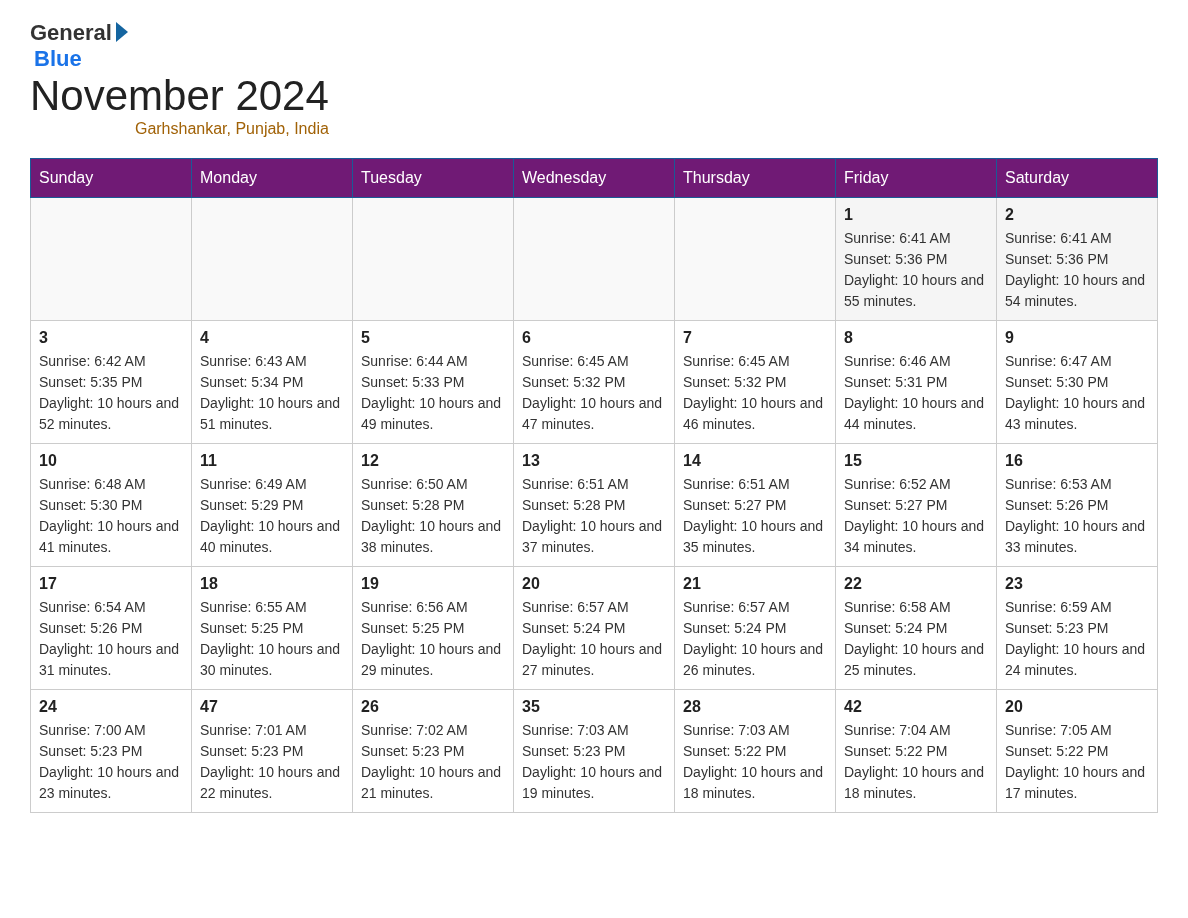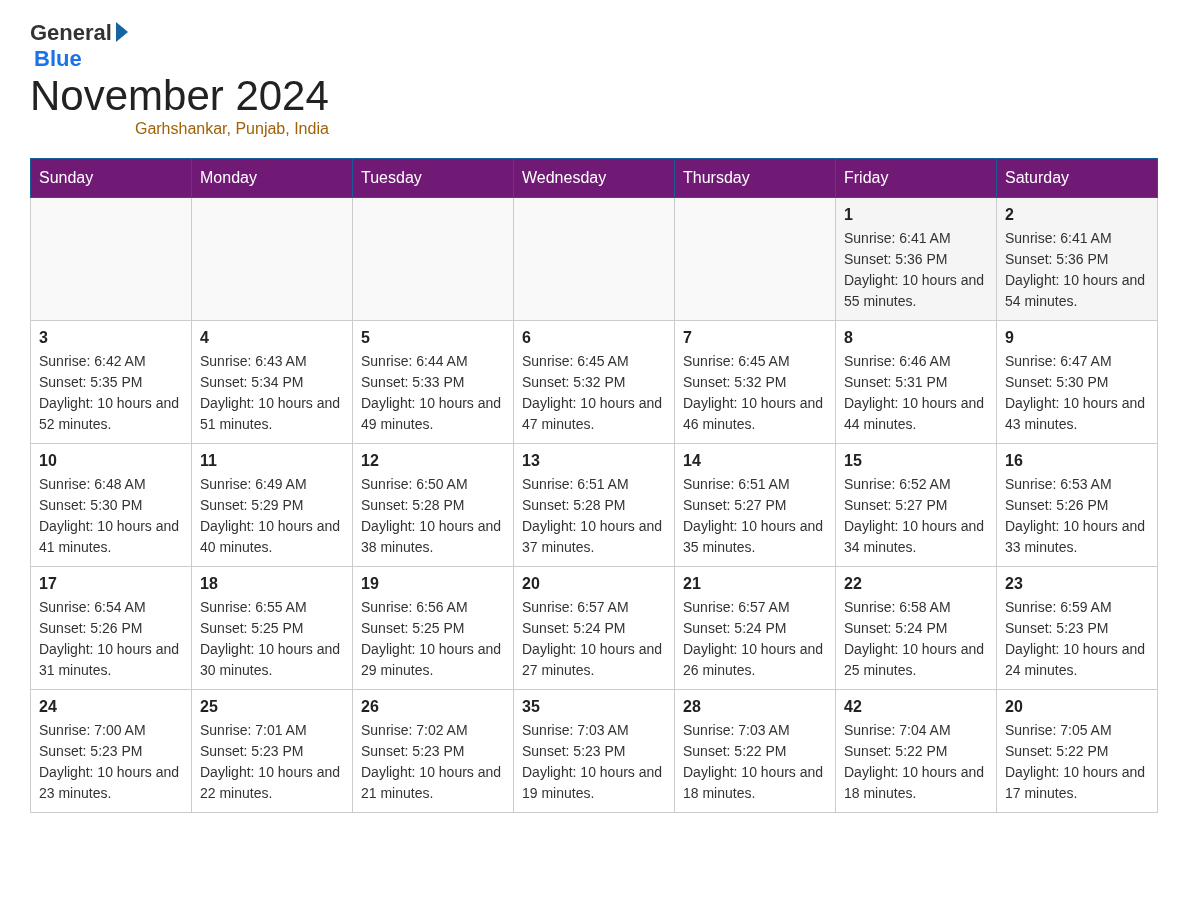--- a/index.html
+++ b/index.html
@@ -231,21 +231,21 @@
           <span class="day-number">23</span>
           <div class="day-info">Sunrise: 6:59 AM<br>Sunset: 5:23 PM<br>Daylight: 10 hours and 24 minutes.</div>
         </td>
       </tr>
       <tr>
         <td>
           <span class="day-number">24</span>
           <div class="day-info">Sunrise: 7:00 AM<br>Sunset: 5:23 PM<br>Daylight: 10 hours and 23 minutes.</div>
         </td>
         <td>
-          <span class="day-number">25</span>
+          <span class="day-number">47</span>
           <div class="day-info">Sunrise: 7:01 AM<br>Sunset: 5:23 PM<br>Daylight: 10 hours and 22 minutes.</div>
         </td>
         <td>
           <span class="day-number">26</span>
           <div class="day-info">Sunrise: 7:02 AM<br>Sunset: 5:23 PM<br>Daylight: 10 hours and 21 minutes.</div>
         </td>
         <td>
           <span class="day-number">35</span>
           <div class="day-info">Sunrise: 7:03 AM<br>Sunset: 5:23 PM<br>Daylight: 10 hours and 19 minutes.</div>
         </td>

